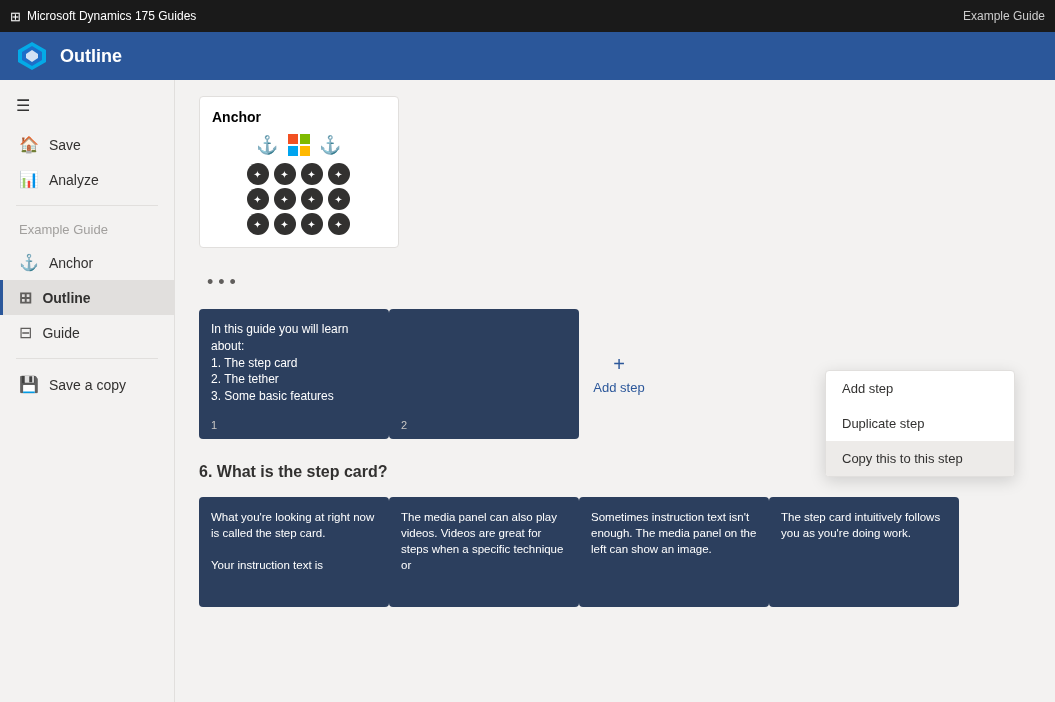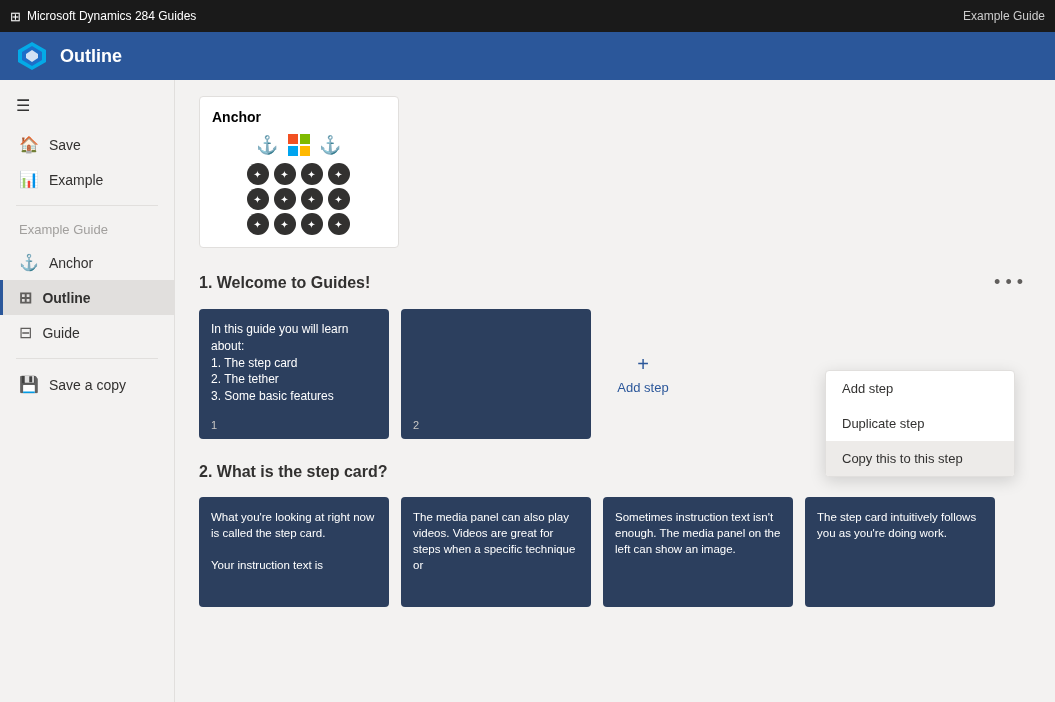--- a/index.html
+++ b/index.html
@@ -146,21 +146,20 @@
     .section-more {
       cursor: pointer;
       font-size: 18px;
       color: #605e5c;
       padding: 0 8px;
     }
 
     
     .steps-row {
       display: flex;
-      gap: 12px;
       margin-bottom: 20px;
     }
     .step-card {
       width: 190px;
       min-height: 130px;
       background: #2c3f5e;
       border-radius: 4px;
       padding: 12px;
       color: #fff;
       font-size: 12px;
@@ -222,21 +221,21 @@
       font-size: 11.5px;
       line-height: 1.4;
       flex-shrink: 0;
     }
   </style>
 </head>
 <body>
 
 <div class="title-bar">
   <span class="title-bar-icon">⊞</span>
-  <span>Microsoft Dynamics 284 Guides</span>
+  <span>Microsoft Dynamics 175 Guides</span>
   <span class="title-bar-right">Example Guide</span>
 </div>
 
 <div class="app-header">
   <svg class="app-logo" viewBox="0 0 32 32">
     <polygon points="16,2 30,10 30,22 16,30 2,22 2,10" fill="#00b4f0" opacity="0.9"></polygon>
     <polygon points="16,6 26,12 26,20 16,26 6,20 6,12" fill="#1e6ec8"></polygon>
     <polygon points="16,10 22,14 22,18 16,22 10,18 10,14" fill="#fff" opacity="0.8"></polygon>
   </svg>
   <span class="app-title">Outline</span>
@@ -247,21 +246,21 @@
   <div class="sidebar">
     <div class="hamburger">☰</div>
 
     <div class="nav-item">
       <span class="nav-icon">🏠</span>
       <span>Save</span>
     </div>
 
     <div class="nav-item">
       <span class="nav-icon">📊</span>
-      <span>Example</span>
+      <span>Analyze</span>
     </div>
 
     <div class="nav-divider"></div>
 
     <div class="nav-item">
       <span class="nav-label-dim">Example Guide</span>
     </div>
 
     <div class="nav-item">
       <span class="nav-icon">⚓</span>
@@ -315,41 +314,40 @@
           <div class="anchor-dot">✦</div>
           <div class="anchor-dot">✦</div>
           <div class="anchor-dot">✦</div>
           <div class="anchor-dot">✦</div>
         </div>
       </div>
     </div>
 
     <div>
       <div class="section-header">
-        <span class="section-title">1.  Welcome to Guides!</span>
         <span class="section-more">• • •</span>
       </div>
       <div class="steps-row">
         <div class="step-card">
           <p>In this guide you will learn about:<br>1. The step card<br>2. The tether<br>3. Some basic features</p>
           <span class="step-number">1</span>
         </div>
         <div class="step-card">
           <span class="step-number">2</span>
         </div>
         <div class="add-step-area">
           <span class="add-step-plus">+</span>
           <span>Add step</span>
         </div>
       </div>
     </div>
 
     <div class="section-2">
       <div class="section-header">
-        <span class="section-title">2.  What is the step card?</span>
+        <span class="section-title">6.  What is the step card?</span>
       </div>
       <div class="steps-row">
         <div class="step-card-light step-card">
           <p>What you're looking at right now is called the step card.<br><br>Your instruction text is</p>
         </div>
         <div class="step-card-light step-card">
           <p>The media panel can also play videos. Videos are great for steps when a specific technique or</p>
         </div>
         <div class="step-card-light step-card">
           <p>Sometimes instruction text isn't enough. The media panel on the left can show an image.</p>

